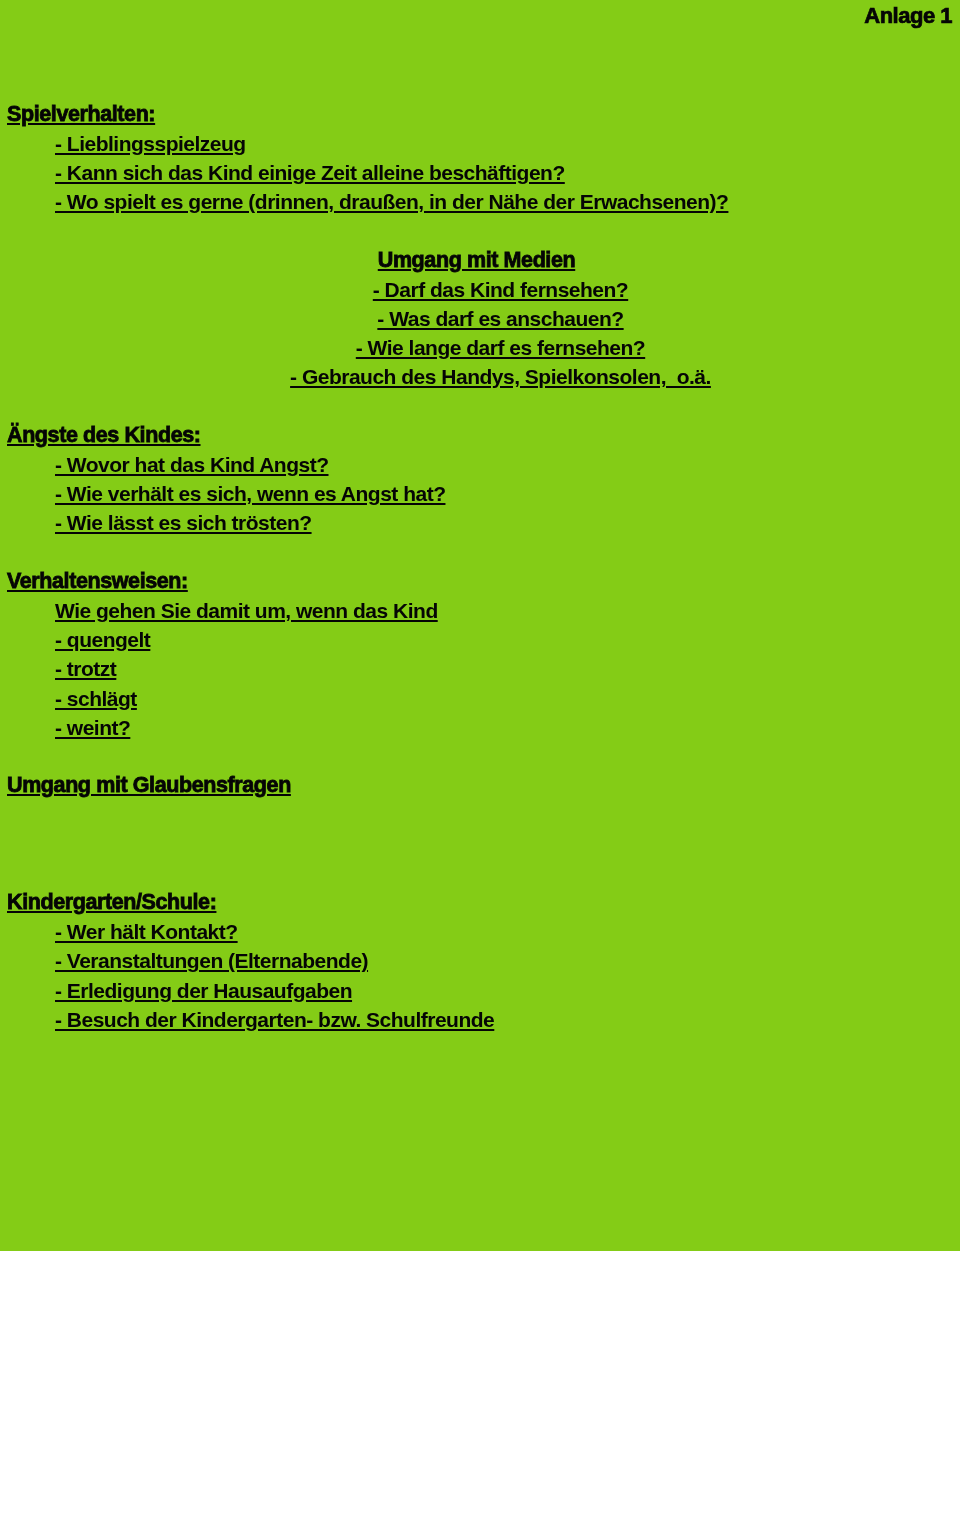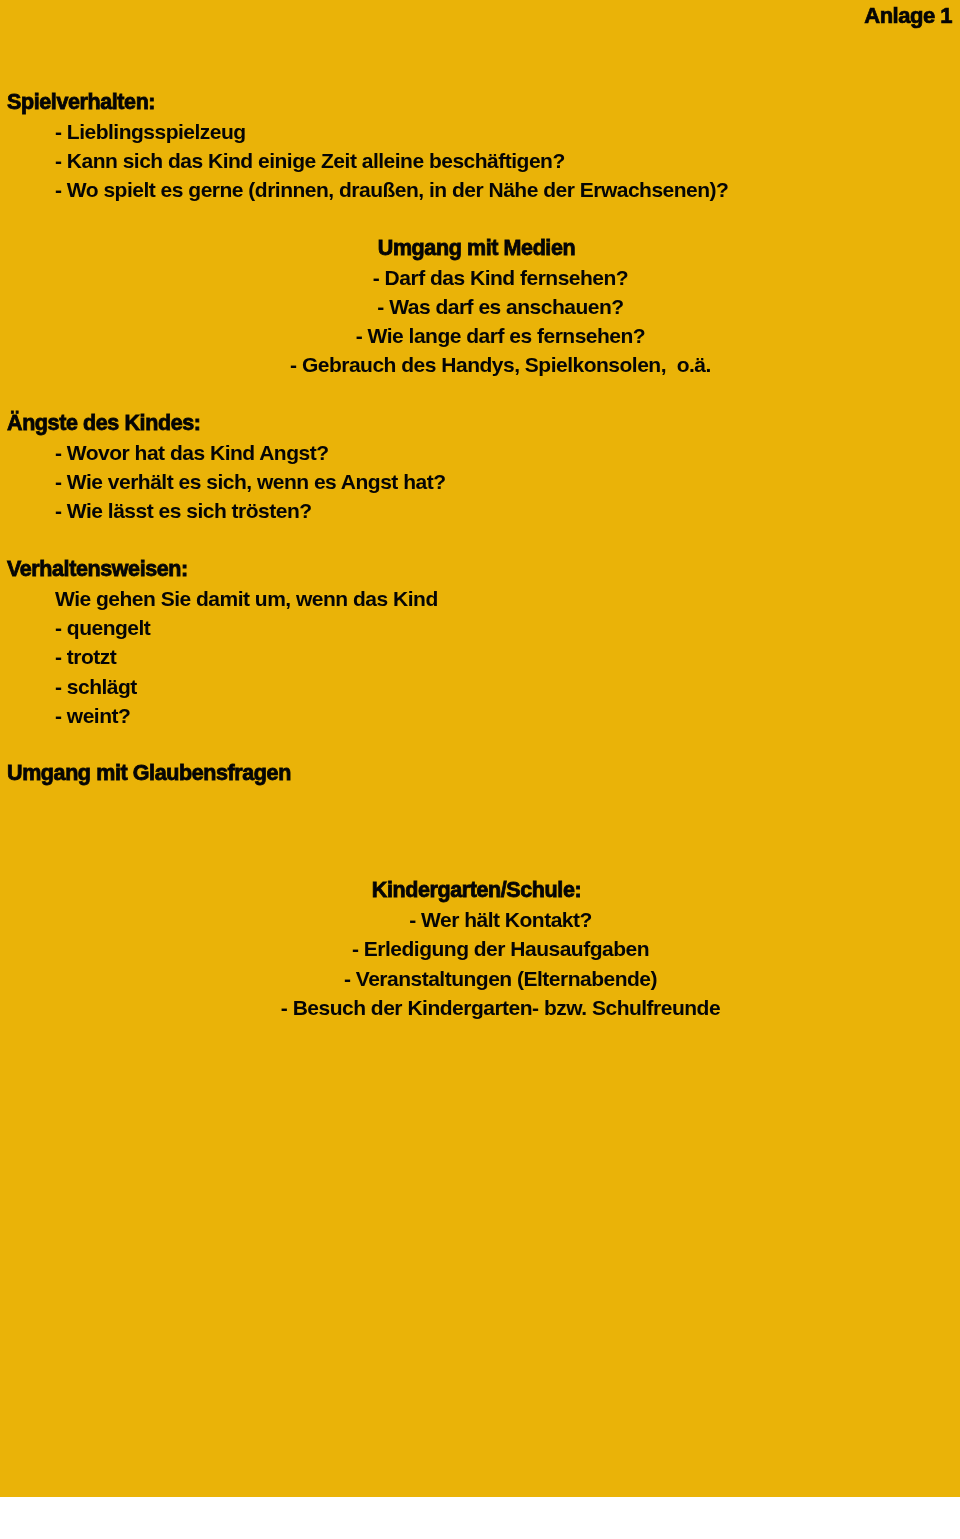--- a/index.html
+++ b/index.html
@@ -3,42 +3,43 @@
 <meta charset="utf-8">
 <style>
   html, body {
     margin: 0;
     padding: 0;
     background: #ffffff;
   }
   .page {
     position: relative;
     width: 960px;
-    height: 1497px;
-    background: #eab308;
+    height: 1251px;
+    background: #84cc16;
     color: #050505;
     font-family: "Liberation Sans", sans-serif;
     overflow: hidden;
   }
   .corner-label {
     position: absolute;
     top: 1px;
     right: 8px;
     font-size: 22px;
     line-height: 29px;
     font-weight: 700;
     letter-spacing: -0.5px;
     -webkit-text-stroke: 0.7px currentColor;
     white-space: nowrap;
   }
   .content {
     position: absolute;
     left: 7px;
-    top: 0;
+    top: 12px;
     right: 14px;
+    text-decoration: underline;
   }
   .section { margin: 0; }
   .section-heading {
     font-size: 21.5px;
     line-height: 29.2px;
     font-weight: 700;
     letter-spacing: -0.4px;
     -webkit-text-stroke: 0.8px currentColor;
     white-space: nowrap;
   }
@@ -92,23 +93,23 @@
         <div class="section-heading">Verhaltensweisen:</div>
         <div class="doc-line">Wie gehen Sie damit um, wenn das Kind</div>
         <div class="doc-line">- quengelt</div>
         <div class="doc-line">- trotzt</div>
         <div class="doc-line">- schlägt</div>
         <div class="doc-line">- weint?</div>
       </div>
       <div class="section" style="margin-top: 29.2px;">
         <div class="section-heading">Umgang mit Glaubensfragen</div>
       </div>
-      <div class="section" style="margin-top: 87.6px; text-align: center;">
+      <div class="section" style="margin-top: 87.6px;">
         <div class="section-heading">Kindergarten/Schule:</div>
         <div class="doc-line">- Wer hält Kontakt?</div>
+        <div class="doc-line">- Veranstaltungen (Elternabende)</div>
         <div class="doc-line">- Erledigung der Hausaufgaben</div>
-        <div class="doc-line">- Veranstaltungen (Elternabende)</div>
         <div class="doc-line">- Besuch der Kindergarten- bzw. Schulfreunde</div>
       </div>
     </div>
 
   <div class="page-number">18</div>
 </div>
 
 </body></html>

